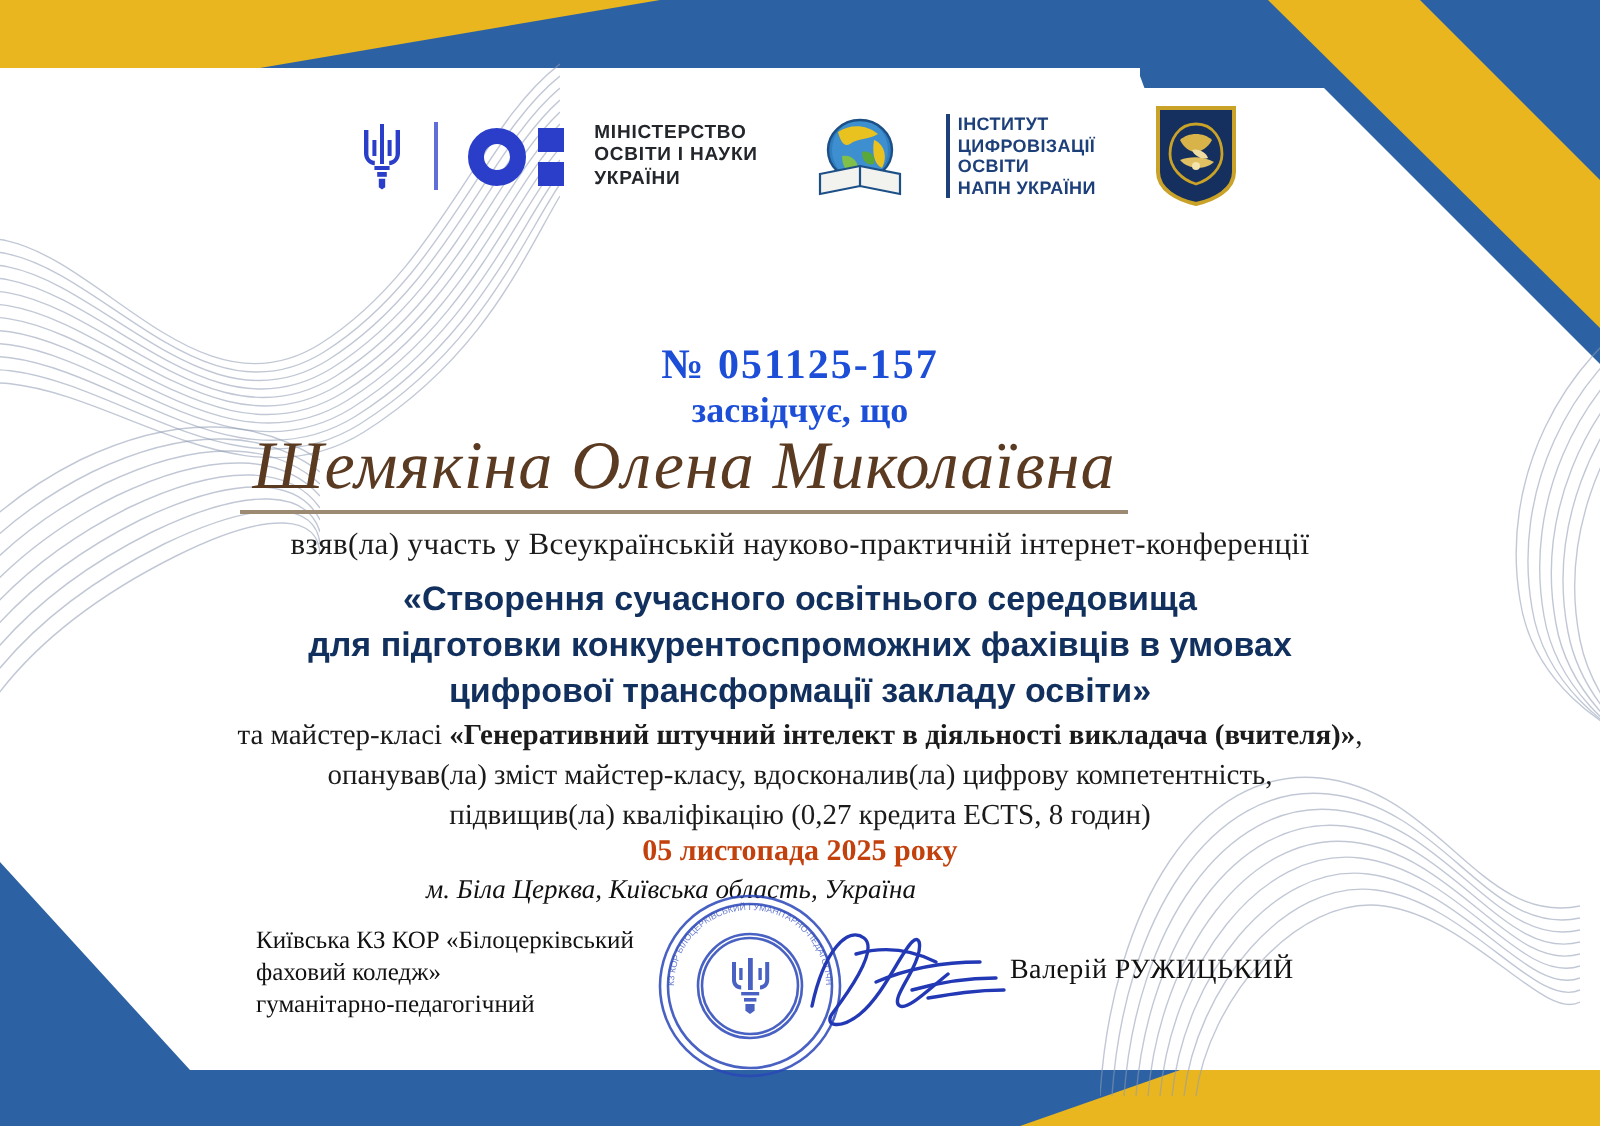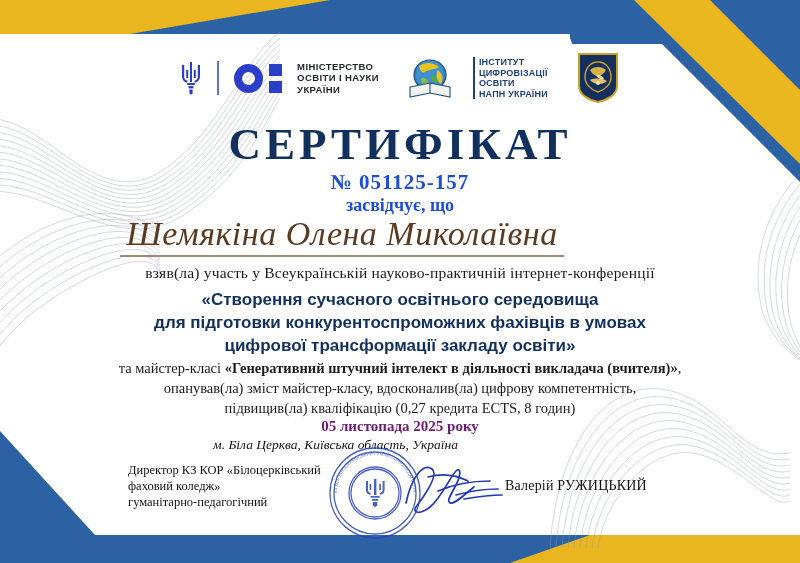--- a/index.html
+++ b/index.html
@@ -83,21 +83,21 @@
 
   .conf{position:absolute;top:288px;left:0;width:800px;text-align:center;
         font-family:"Liberation Sans",sans-serif;font-weight:bold;
         font-size:17px;line-height:23px;color:#12305e;}
 
   .mclass{position:absolute;top:358px;left:0;width:800px;text-align:center;
           font-size:14.5px;line-height:20px;color:#1b1b1b;}
   .mclass b{font-weight:bold;margin-top:22px;}
 
   .date{position:absolute;top:418px;left:0;width:800px;text-align:center;
-        font-weight:bold;font-size:15px;color:#701a75;}
+        font-weight:bold;font-size:15px;color:#c2410c;}
   .place{position:absolute;top:437px;left:0;width:671px;text-align:center;
          font-style:italic;font-size:13.5px;color:#111;}
 
   .sign-left{position:absolute;top:462px;left:128px;width:250px;
              font-size:12.5px;line-height:16px;color:#111;}
   .sign-right{position:absolute;top:478px;left:505px;
               font-size:14px;color:#111;letter-spacing:.2px;}
 
   .stamp{position:absolute;top:443px;left:325px;width:100px;height:100px;}
   .signature{position:absolute;top:455px;left:398px;width:130px;height:70px;}
@@ -225,21 +225,20 @@
     <svg class="shield" viewBox="0 0 44 52">
       <path d="M3 2 h38 v32 c0 9 -10 14 -19 16 C13 48 3 43 3 34z" fill="#15305e" stroke="#c9a227" stroke-width="2"></path>
       <path d="M22 10 C13 10 9 18 9 25 C9 32 15 38 22 40 C29 38 35 32 35 25 C35 18 31 10 22 10z" fill="none" stroke="#c9a227" stroke-width="1.4"></path>
       <path d="M14 18 C18 14 26 14 30 18 C28 22 24 24 22 24 C19 24 16 22 14 18z" fill="#d8b34a"></path>
       <path d="M14 28 C19 26 26 26 31 29 C27 33 18 33 14 28z" fill="#e0c062"></path>
       <path d="M20 23 C23 22 27 24 28 27 C25 28 21 26 20 23z" fill="#f0dca0"></path>
       <circle cx="22" cy="31" r="2" fill="#f3e3ac"></circle>
     </svg>
   </div>
 
-  <div class="title">СЕРТИФІКАТ</div>
   <div class="certno">№ 051125-157</div>
   <div class="attests">засвідчує, що</div>
 
   <div class="recipient">
     <span>Шемякіна Олена Миколаївна</span>
   </div>
 
   <div class="line-part">взяв(ла) участь у Всеукраїнській науково-практичній  інтернет-конференції</div>
 
   <div class="conf">
@@ -253,21 +252,21 @@
       та майстер-класі <b>«Генеративний штучний інтелект в діяльності викладача (вчителя)»</b>,
     </div>
     <div>опанував(ла) зміст майстер-класу,  вдосконалив(ла) цифрову компетентність,</div>
     <div>підвищив(ла) кваліфікацію (0,27 кредита ECTS, 8 годин)</div>
   </div>
 
   <div class="date">05 листопада 2025 року</div>
   <div class="place">м. Біла Церква, Київська область, Україна</div>
 
   <div class="sign-left">
-    <div>Директор КЗ КОР «Білоцерківський</div>
+    <div>Київська КЗ КОР «Білоцерківський</div>
     <div>фаховий коледж»</div>
     <div>гуманітарно-педагогічний</div>
   </div>
 
   <svg class="stamp" viewBox="0 0 100 100">
     <g fill="none" stroke="#2a46b8" stroke-width="1.3" opacity="0.85">
       <circle cx="50" cy="50" r="45"></circle>
       <circle cx="50" cy="50" r="41"></circle>
       <circle cx="50" cy="50" r="26"></circle>
       <circle cx="50" cy="50" r="24"></circle>

